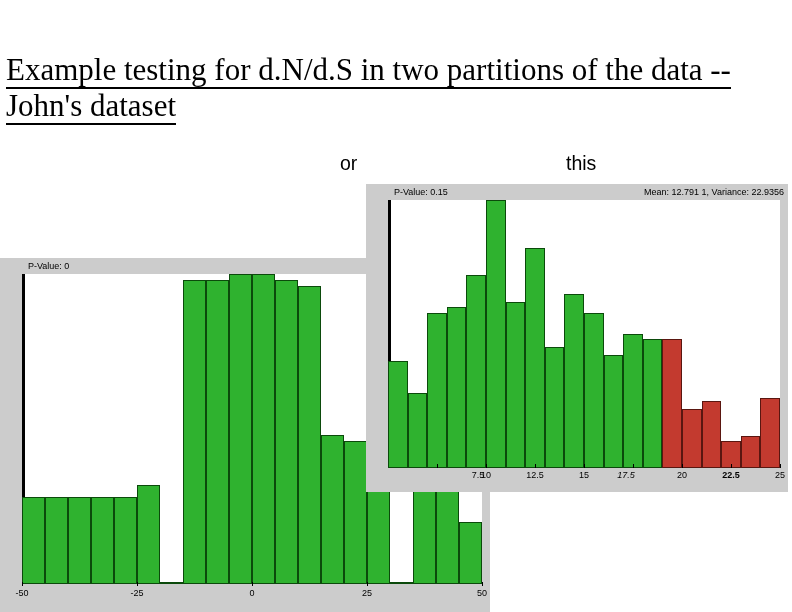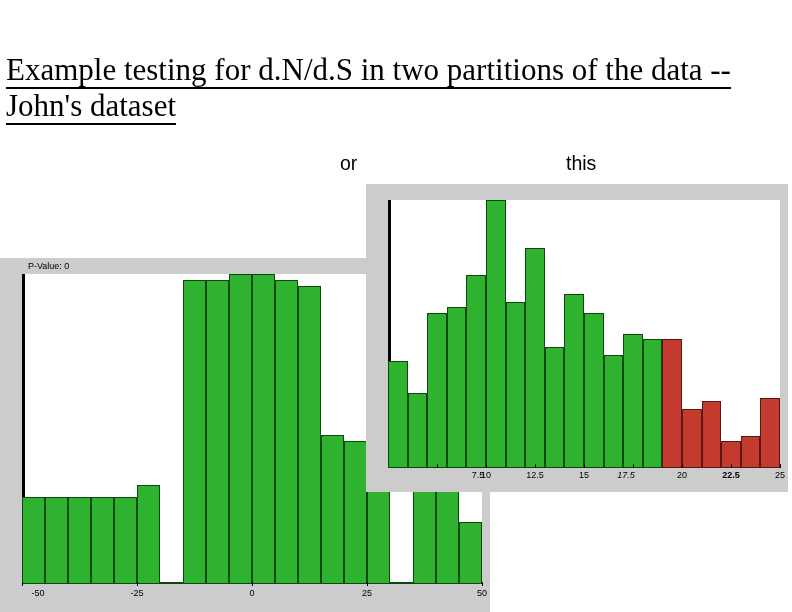--- a/index.html
+++ b/index.html
@@ -190,33 +190,37 @@
           <div class="bar common" style="left: 322px; width: 23px; height: 142.6px;"></div>
           <div class="bar common" style="left: 345px; width: 23px; height: 285.2px;"></div>
           <div class="bar common" style="left: 368px; width: 23px; height: 0px;"></div>
           <div class="bar common" style="left: 391px; width: 23px; height: 124px;"></div>
           <div class="bar common" style="left: 414px; width: 23px; height: 111.6px;"></div>
           <div class="bar common" style="left: 437px; width: 23px; height: 62px;"></div>
         </div>
     </div>
     <div class="xticks" id="xticks1">
         <div class="xtickmark" style="left: 0px;"></div>
-        <div class="xtick" style="left: 16px;">-50</div>
+        <div class="xtick" style="left: 0px;">-50</div>
         <div class="xtickmark" style="left: 115px;"></div>
         <div class="xtick" style="left: 115px;">-25</div>
         <div class="xtickmark" style="left: 230px;"></div>
         <div class="xtick" style="left: 230px;">0</div>
         <div class="xtickmark" style="left: 345px;"></div>
         <div class="xtick" style="left: 345px;">25</div>
         <div class="xtickmark" style="left: 460px;"></div>
         <div class="xtick" style="left: 460px;">50</div>
       </div>
   </div>
 
   <div id="chart2" class="chart">
+    <div class="headerbar">
+      <span class="hdr-left">P-Value: 0.15</span>
+      <span class="hdr-right">Mean: 12.791 1, Variance: 22.9356</span>
+    </div>
     <div class="plot">
       <div class="yaxis"></div>
       <div class="bars" id="bars2">
           <div class="bar common" style="left: 0px; width: 19.6px; height: 107.2px;"></div>
           <div class="bar common" style="left: 19.6px; width: 19.6px; height: 75.04px;"></div>
           <div class="bar common" style="left: 39.2px; width: 19.6px; height: 155.44px;"></div>
           <div class="bar common" style="left: 58.8px; width: 19.6px; height: 160.8px;"></div>
           <div class="bar common" style="left: 78.4px; width: 19.6px; height: 192.96px;"></div>
           <div class="bar common" style="left: 98px; width: 19.6px; height: 268px;"></div>
           <div class="bar common" style="left: 117.6px; width: 19.6px; height: 166.16px;"></div>

